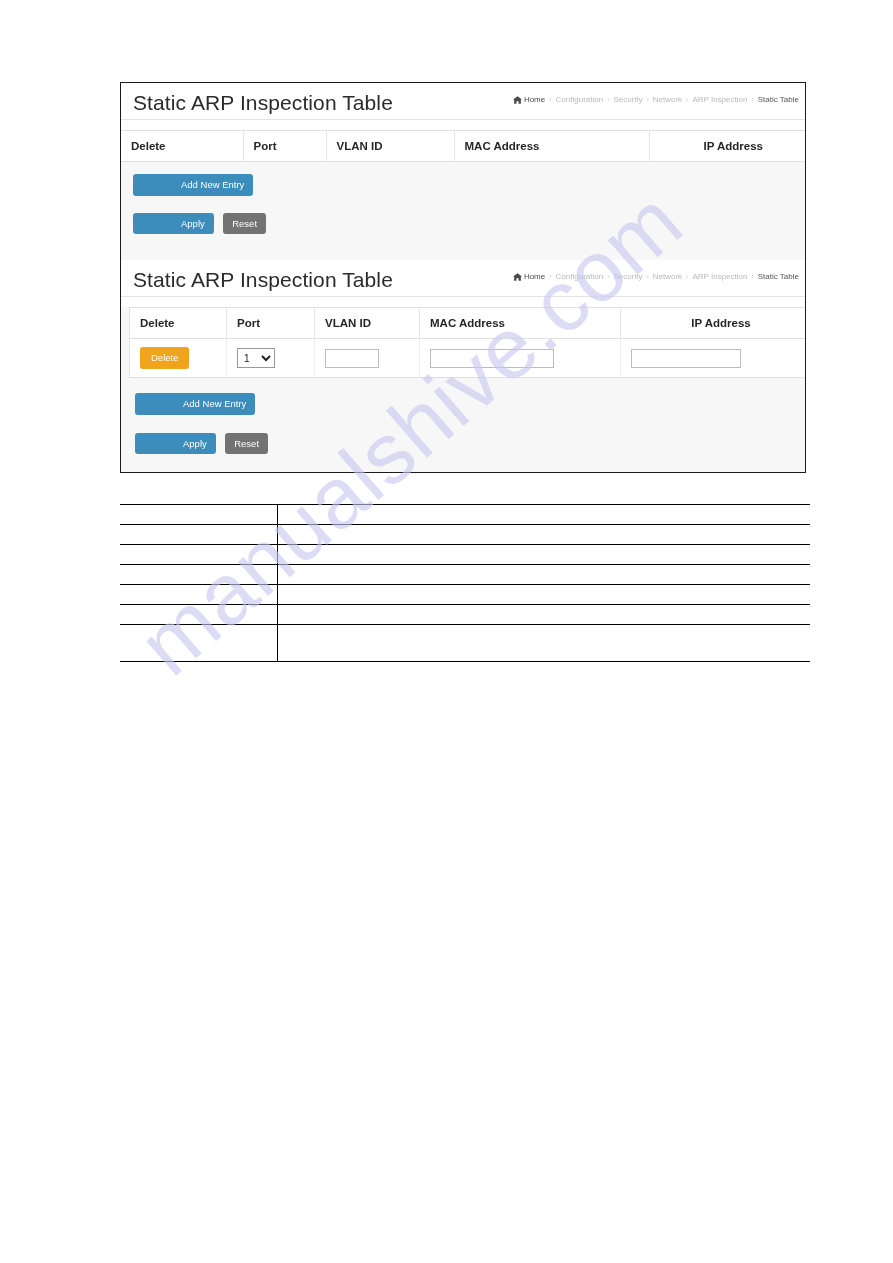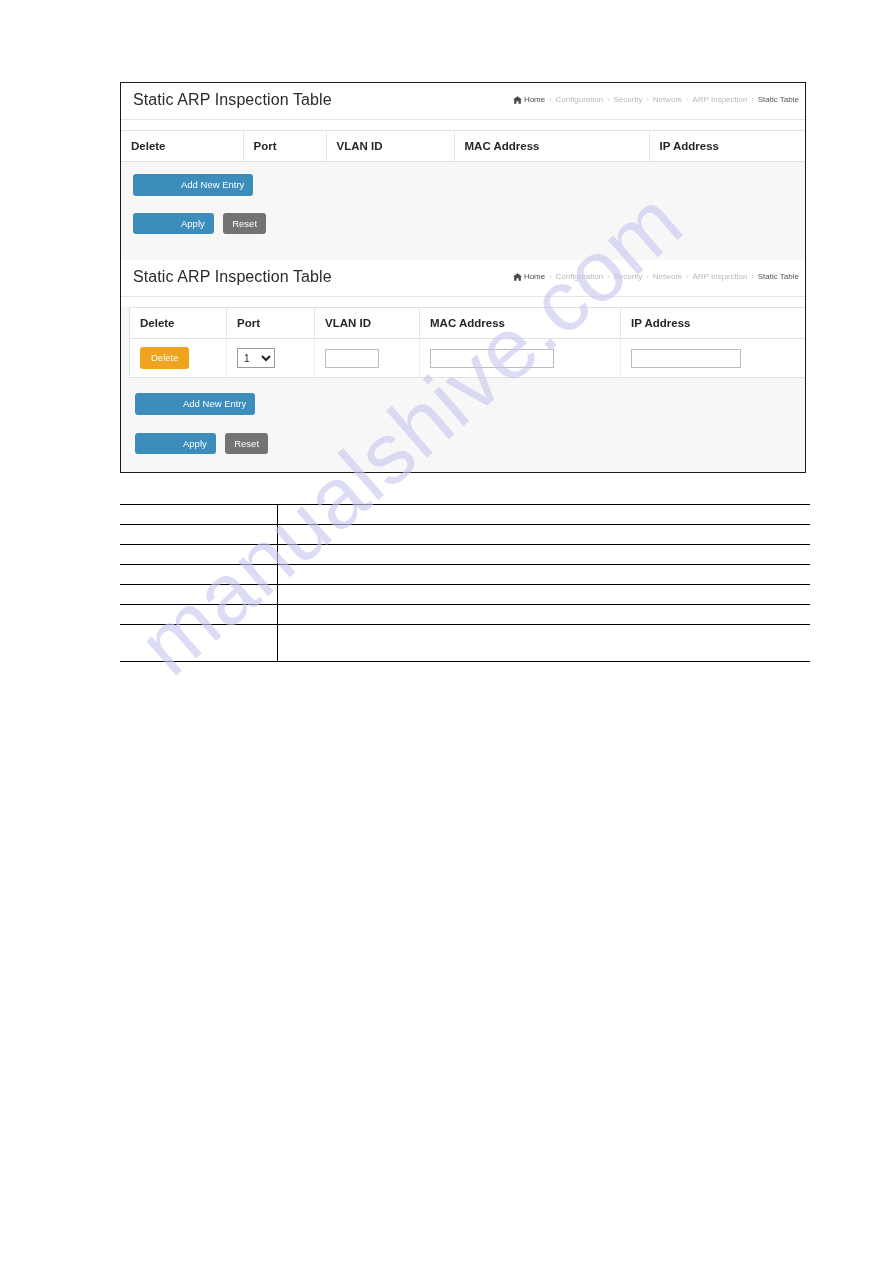--- a/index.html
+++ b/index.html
@@ -62,21 +62,21 @@
   .panel-head {
     position: relative;
     height: 36px;
     border-bottom: 1px solid #e4e4e4;
     background: #ffffff;
   }
   .panel-title {
     position: absolute;
     left: 12px;
     top: 8px;
-    font-size: 16px;
+    font-size: 21px;
     color: #2b2b2b;
     letter-spacing: .1px;
     white-space: nowrap;
   }
   .breadcrumb {
     position: absolute;
     right: 6px;
     top: 12px;
     display: flex;
     align-items: center;
@@ -127,21 +127,21 @@
     text-align: left;
     font-size: 11.5px;
     color: #262626;
     font-weight: bold;
     padding: 9px 0 9px 10px;
     border-right: 1px solid #e6e6e6;
     border-bottom: 1px solid #e0e0e0;
     background: #ffffff;
     vertical-align: middle;
   }
-  .cfg-table th:last-child { border-right: none; }
+  .cfg-table th:last-child { border-right: none; text-align: center; }
   .cfg-table td {
     padding: 6px 0 6px 10px;
     border-right: 1px solid #eeeeee;
     background: #ffffff;
     vertical-align: middle;
     height: 26px;
   }
   .cfg-table td:last-child { border-right: none; }
 
   

